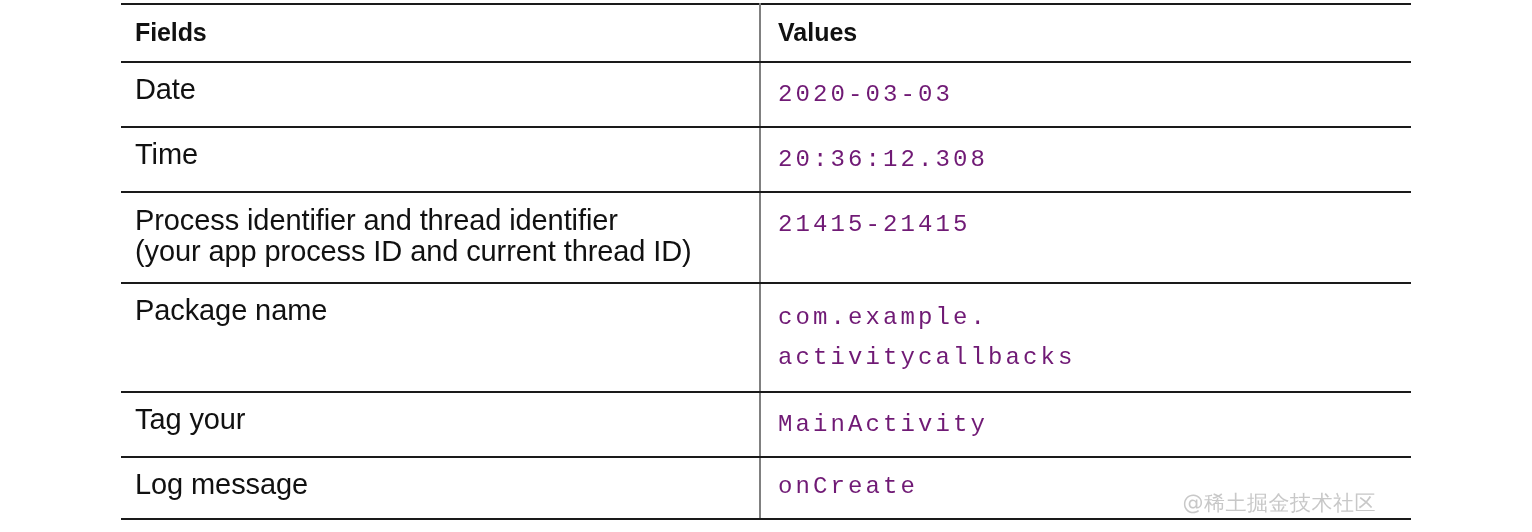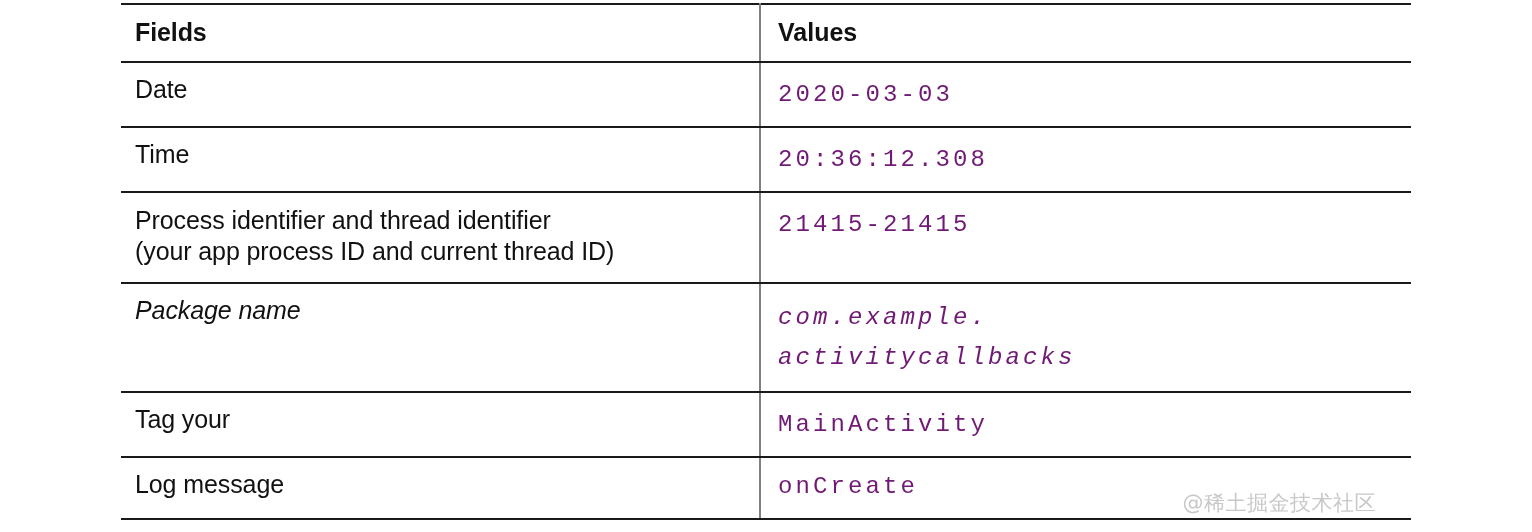--- a/index.html
+++ b/index.html
@@ -47,27 +47,26 @@
   }
 
   
   .cell-field {
     border-right: 2px solid #808080;
   }
 
   
   tr.row-package > td {
     border-top: 2px solid #c2410c;
-    font-style: italic;
   }
 
   
   .field-inner {
     font-family: "Liberation Sans", sans-serif;
-    font-size: 25px;
+    font-size: 29px;
     font-weight: 400;
     color: #111111;
     line-height: 31px;
     padding: 11px 0 11px 14px;
     letter-spacing: -0.1px;
     white-space: pre-line;
   }
   .header-row .field-inner,
   .header-row .value-inner {
     font-weight: 700;

